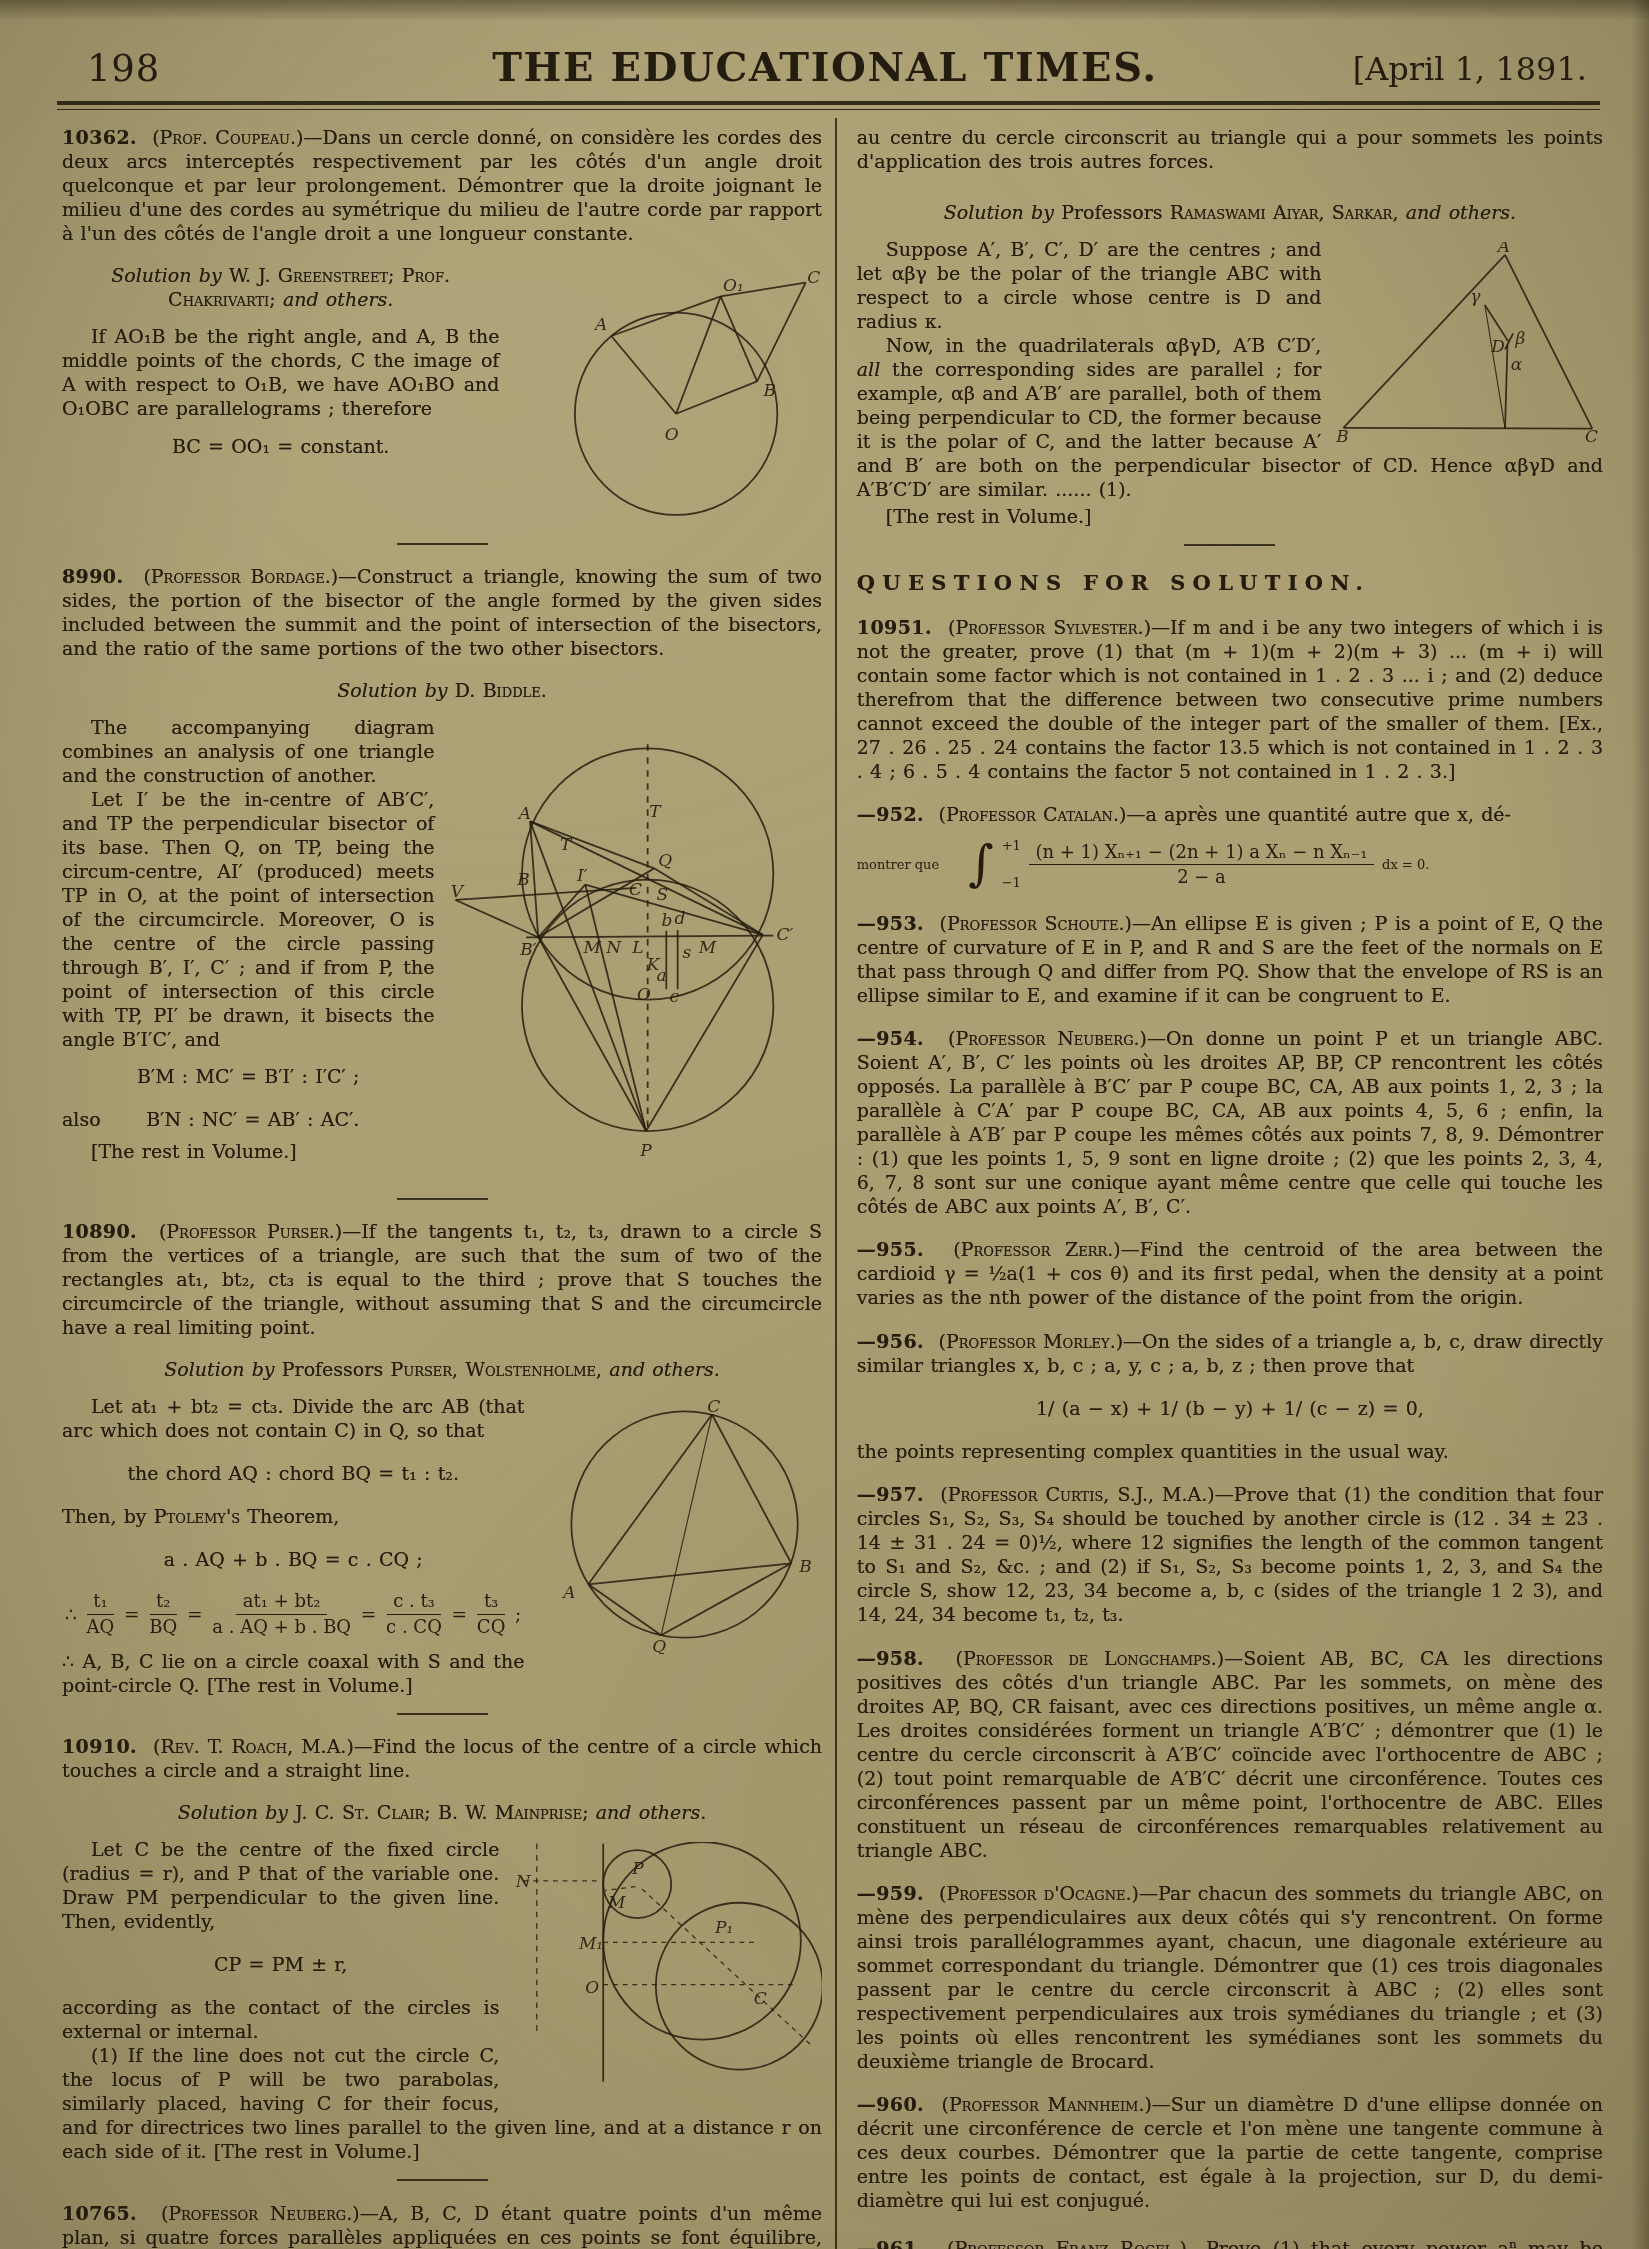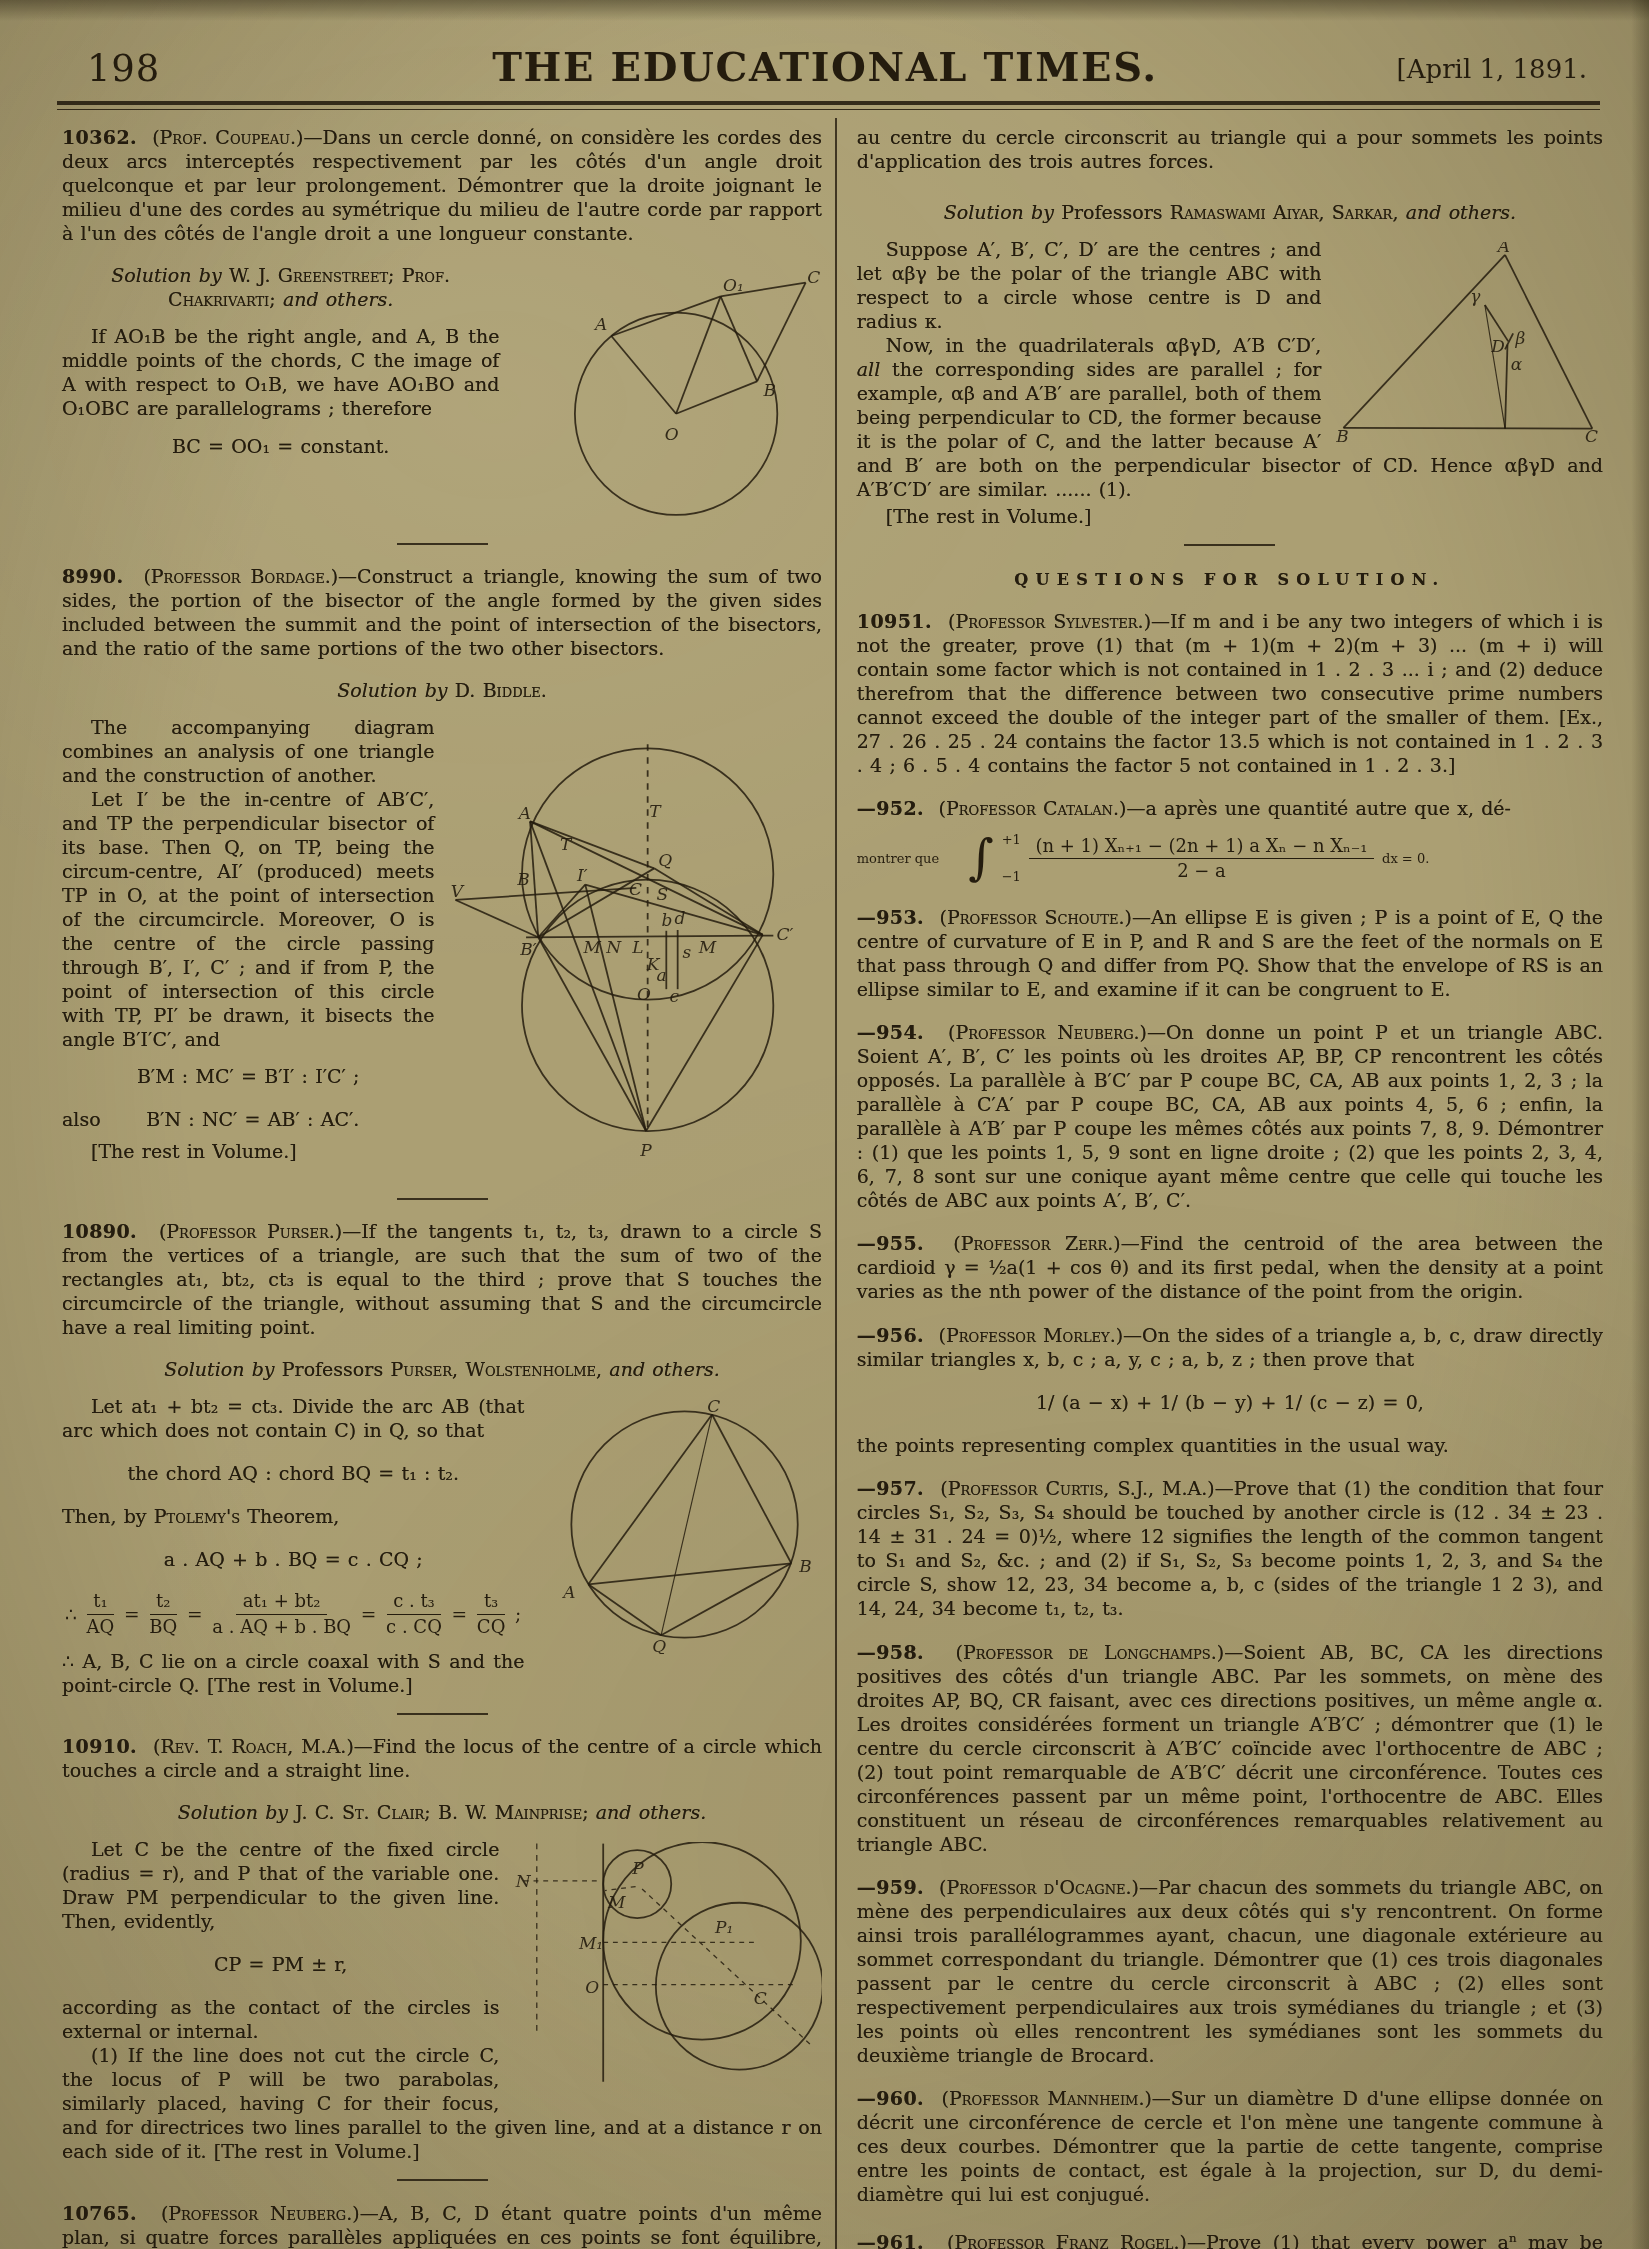--- a/index.html
+++ b/index.html
@@ -14,21 +14,21 @@
       radial-gradient(1458px 1134px at 68% 82%, rgba(60,48,18,0.10), rgba(60,48,18,0) 72%),
       radial-gradient(ellipse at 50% 45%, rgba(0,0,0,0) 55%, rgba(38,30,10,0.22) 100%),
       #ab9f73;
   }
   .ink{stroke:#241c0e;stroke-opacity:.85;fill:none;}
   .header{position:relative;display:flex;justify-content:space-between;align-items:center;
     padding:47px 63px 11.3px 87px;}
   .pagenum{font-size:37px;letter-spacing:0.8px;}
   .masthead{position:absolute;left:50%;bottom:11.3px;transform:translateX(-50%);
     font-size:40px;font-weight:700;letter-spacing:1.6px;white-space:nowrap;}
-  .date{font-size:26px;white-space:nowrap;}
+  .date{font-size:32px;white-space:nowrap;}
   .rule-double{margin:0 50px 0 57px;border-top:4.9px solid #241c0e;border-bottom:1.6px solid #241c0e;height:4px;
     opacity:.88;}
   .columns{display:flex;align-items:stretch;padding:8px 47px 0 62px;min-height:2073px;}
   .col-left{width:760px;padding-right:13px;}
   .col-div{width:2.4px;background:#241c0e;opacity:.8;}
   .col-right{flex:1;padding-left:19.4px;}
 
   p{margin:0;font-size:19px;line-height:24px;text-align:justify;text-indent:29px;
     word-spacing:1.2px;text-shadow:0 0 0.5px rgba(36,28,14,.65);}
   p.noindent{text-indent:0;}
@@ -37,21 +37,21 @@
   .sc{font-variant:small-caps;}
   .itl{font-style:italic;}
   .solby{text-align:center;text-indent:0;margin:18px 0 13px;}
   .solby em{margin-top:37px;}
   .eq{text-align:center;text-indent:0;margin:19px 0;overflow:hidden;}
   .eqlead{display:flex;overflow:hidden;margin:8px 0;gap:9px;}
   .eqlead .lead{flex:0 0 63px;text-align:left;text-indent:0;}
   .eqlead .mid{flex:1;text-align:center;text-indent:0;margin-right:63px;}
   .rest{text-indent:29px;margin-top:3.2px;}
   hr.sep{border:0;border-top:2.4px solid #241c0e;width:91px;margin:16px auto 11.3px;opacity:.85;}
-  .qfs{text-align:center;font-weight:700;letter-spacing:7.3px;font-size:16px;margin:24px 0 16px;
+  .qfs{text-align:left;font-weight:700;letter-spacing:7.3px;font-size:21px;margin:24px 0 16px;
     font-family:"DejaVu Serif","DejaVu Sans",serif;text-shadow:0 0 0.5px rgba(36,28,14,.65);}
   .clearfix::after{content:"";display:block;clear:both;}
   svg.fig{float:right;margin:4.9px 0 8px 14.6px;}
   svg.fig text{font-size:21px;font-style:italic;fill:#241c0e;fill-opacity:.9;
     font-family:"DejaVu Serif","DejaVu Sans",serif;}
   .fracrow{display:flex;justify-content:center;align-items:center;gap:9.7px;margin:11.3px 0;overflow:hidden;
     font-size:18.6px;}
   .frac{display:inline-flex;flex-direction:column;align-items:center;line-height:1.2;font-size:18px;}
   .frac .fn{padding:0 6.5px 1.6px;border-bottom:1.6px solid #241c0e;}
   .frac .fd{padding-top:1.6px;}

